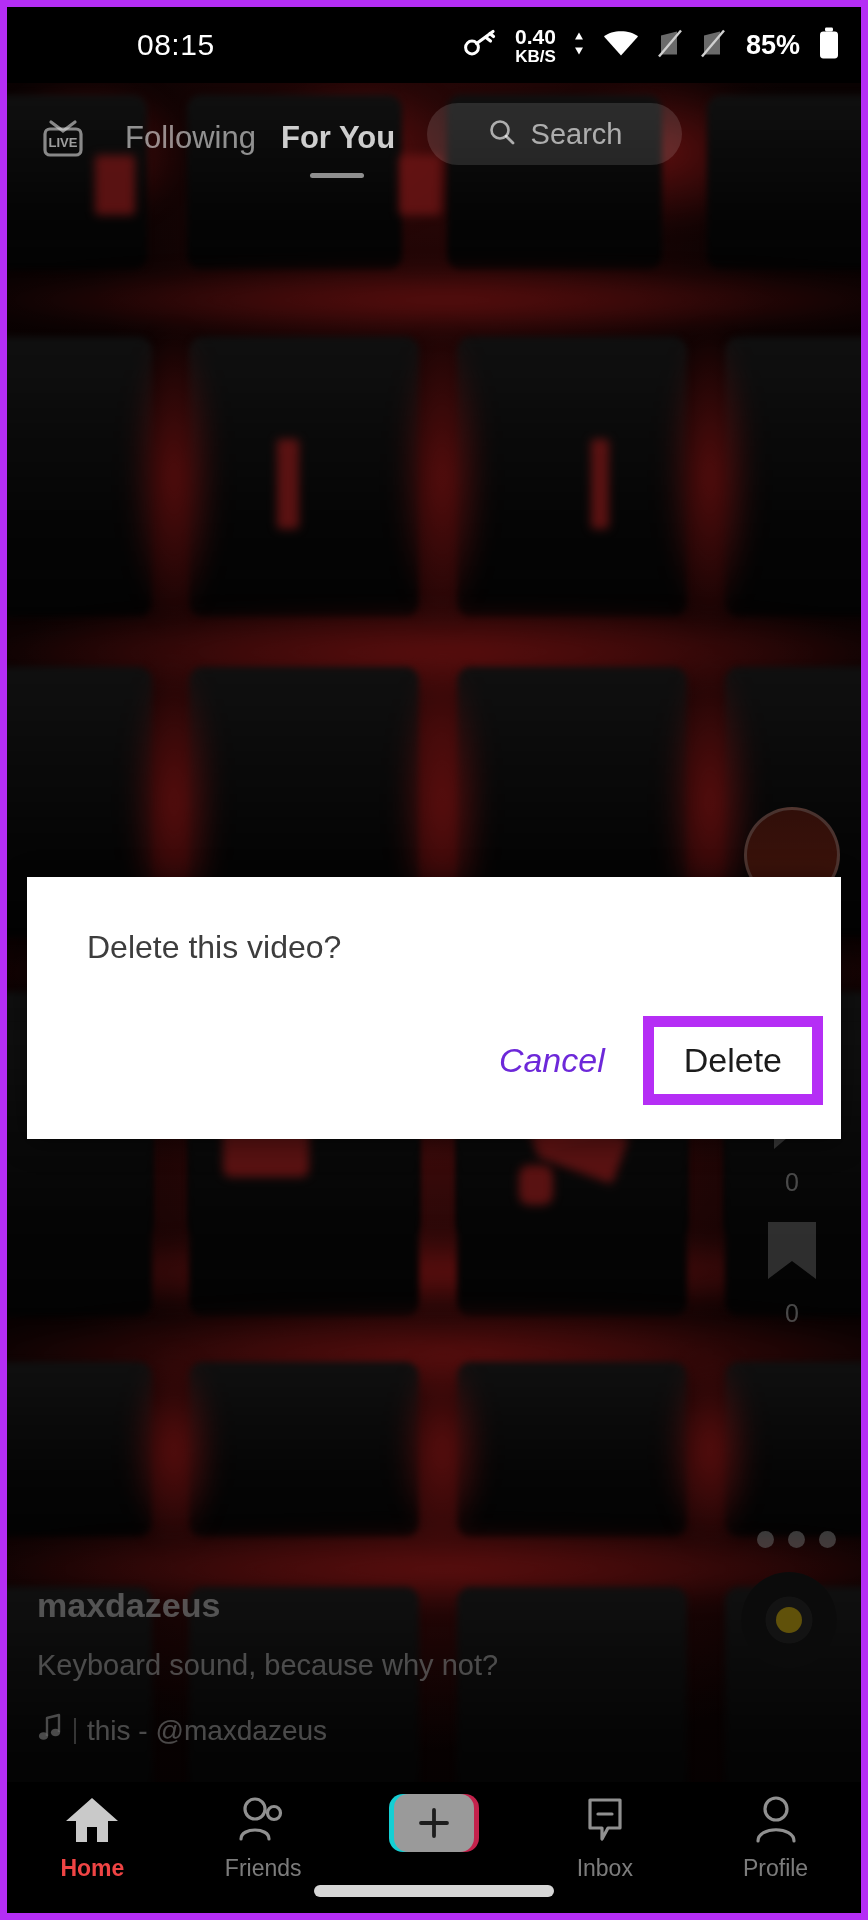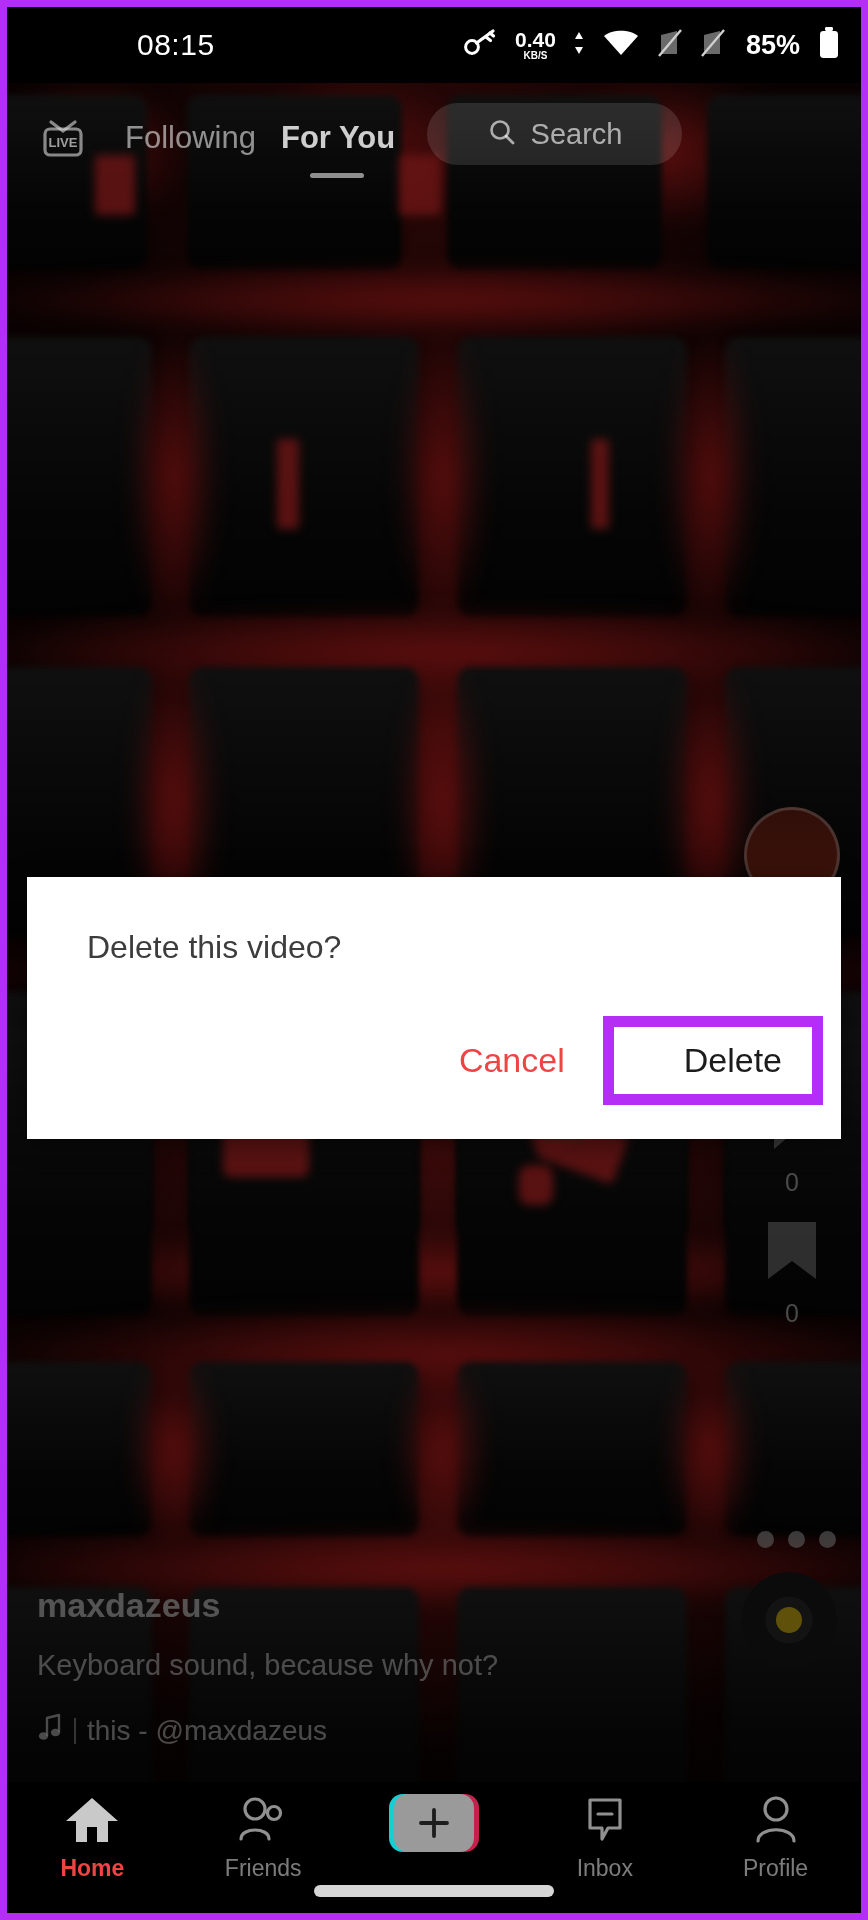--- a/index.html
+++ b/index.html
@@ -38,21 +38,21 @@
   #status-right{
     position:absolute; right:20px; top:50%; transform:translateY(-50%);
     display:flex; align-items:center; gap:17px;
   }
   .sb-ico{ display:block; }
   #net-speed{
     display:flex; flex-direction:column; align-items:center;
     line-height:1; color:#fff;
   }
   #net-speed .v{ font-size:21px; font-weight:700; }
-  #net-speed .u{ font-size:10px; font-weight:700; margin-top:1px; }
+  #net-speed .u{ font-size:17px; font-weight:700; margin-top:1px; }
   #batt-pct{ color:#fff; font-size:27px; font-weight:600; margin-left:3px; }
 
   
   #video-bg{
     position:absolute; inset:0;
     background:
       radial-gradient(ellipse 60% 30% at 50% 8%, rgba(150,25,25,.55), transparent 70%),
       radial-gradient(ellipse 70% 22% at 50% 38%, rgba(190,30,30,.5), transparent 72%),
       radial-gradient(ellipse 80% 18% at 50% 60%, rgba(200,35,35,.6), transparent 72%),
       radial-gradient(ellipse 85% 16% at 50% 80%, rgba(175,30,30,.55), transparent 72%),
@@ -218,21 +218,21 @@
   #dialog-title{
     position:absolute; left:60px; top:52px;
     font-size:32px; color:#3d3d3d; font-weight:400;
   }
   #dialog-actions{
     position:absolute; right:6px; bottom:34px;
     display:flex; align-items:center; gap:0px;
   }
   #btn-cancel{
     background:none; border:none; font-family:inherit;
-    font-size:34px; color:#ef4444; padding:14px 30px;
+    font-size:34px; color:#6d28d9; padding:14px 30px;font-style:italic;
   }
   #btn-delete-wrap{
     border:11px solid #b52ef5;
     padding:0;
     margin-left:8px;
     margin-right:12px;
   }
   #btn-delete{
     background:#fff; border:none; font-family:inherit;
     font-size:34px; color:#1c1c1c; font-weight:500;
@@ -509,20 +509,20 @@
           <rect x="3" y="5" width="18" height="27" rx="3.4" fill="#fff"></rect>
         </svg>
       </span>
     </div>
   </div>
 
   <div id="dialog">
     <div id="dialog-title">Delete this video?</div>
     <div id="dialog-actions">
       <button id="btn-cancel">Cancel</button>
-      <span id="btn-delete-wrap" style="border-color: rgb(181, 46, 245); padding-left: 40px;">
+      <span id="btn-delete-wrap" style="border-color: rgb(181, 46, 245);">
         <button id="btn-delete">Delete</button>
       </span>
     </div>
   </div>
 
 </div>
 </div>
 
 </body></html>

